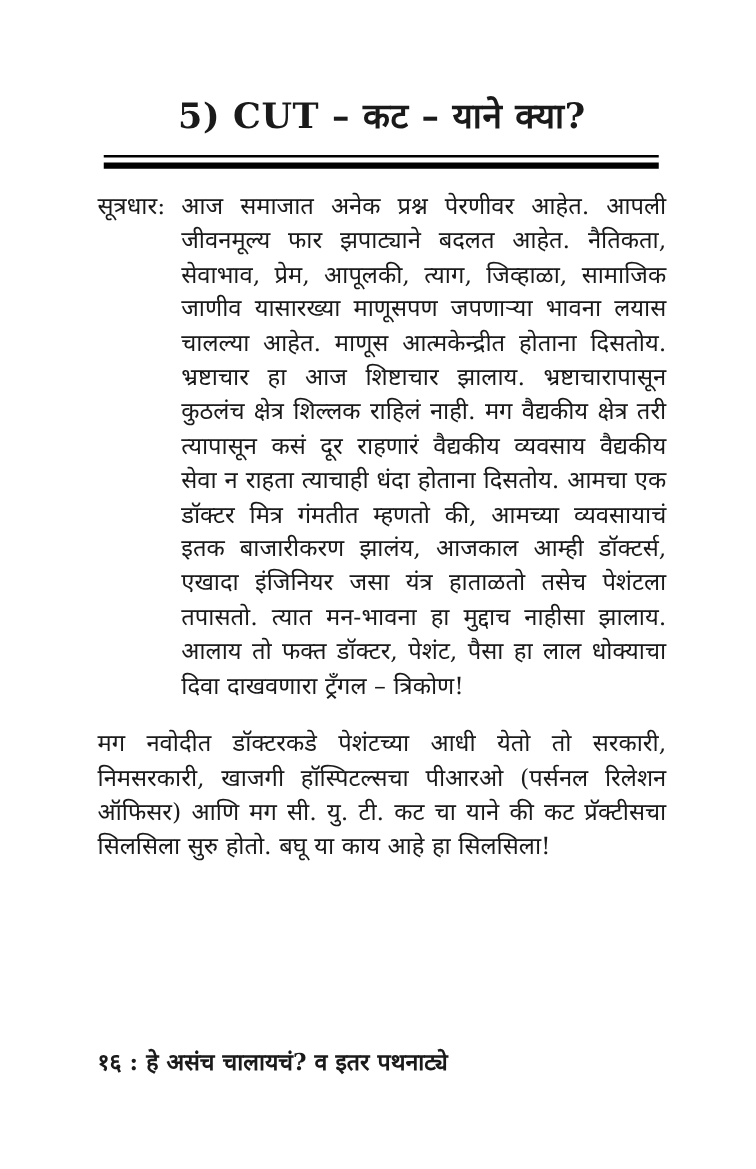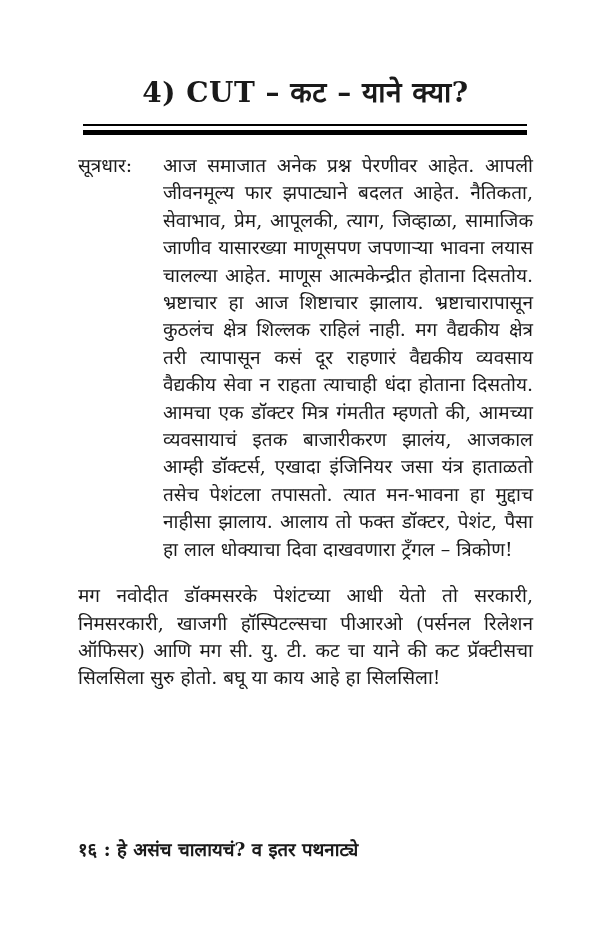--- a/index.html
+++ b/index.html
@@ -54,21 +54,20 @@
     justify-content: flex-end;
   }
   .speaker {
     width: 67px;
     flex-shrink: 0;
   }
   .dialogue-body {
     flex: 1;
     text-align: justify;
     text-justify: inter-word;
-    margin-left: 18px;
   }
   .para {
     margin-top: 19px;
     text-align: justify;
     text-justify: inter-word;
   }
   .footer {
     position: absolute;
     left: 78px;
     top: 836px;
@@ -78,31 +77,31 @@
     white-space: nowrap;
     text-align: center;
   }
 </style>
 </head>
 <body>
 
 <div class="page">
   <div class="content">
 
-    <div class="title">4) CUT – कट – याने क्या?</div>
+    <div class="title">5) CUT – कट – याने क्या?</div>
 
     <div class="rule-wrap">
       <div class="rule-thin"></div>
       <div class="rule-thick"></div>
     </div>
 
     <div class="dialogue bodytext">
       <div class="speaker">सूत्रधार:</div>
       <div class="dialogue-body">आज समाजात अनेक प्रश्न पेरणीवर आहेत. आपली जीवनमूल्य फार झपाट्याने बदलत आहेत. नैतिकता, सेवाभाव, प्रेम, आपूलकी, त्याग, जिव्हाळा, सामाजिक जाणीव यासारख्या माणूसपण जपणाऱ्या भावना लयास चालल्या आहेत. माणूस आत्मकेन्द्रीत होताना दिसतोय. भ्रष्टाचार हा आज शिष्टाचार झालाय. भ्रष्टाचारापासून कुठलंच क्षेत्र शिल्लक राहिलं नाही. मग वैद्यकीय क्षेत्र तरी त्यापासून कसं दूर राहणारं वैद्यकीय व्यवसाय वैद्यकीय सेवा न राहता त्याचाही धंदा होताना दिसतोय. आमचा एक डॉक्टर मित्र गंमतीत म्हणतो की, आमच्या व्यवसायाचं इतक बाजारीकरण झालंय, आजकाल आम्ही डॉक्टर्स, एखादा इंजिनियर जसा यंत्र हाताळतो तसेच पेशंटला तपासतो. त्यात मन-भावना हा मुद्दाच नाहीसा झालाय. आलाय तो फक्त डॉक्टर, पेशंट, पैसा हा लाल धोक्याचा दिवा दाखवणारा ट्रँगल – त्रिकोण!</div>
     </div>
 
 
-    <div class="para bodytext">मग नवोदीत डॉक्मसरके पेशंटच्या आधी येतो तो सरकारी, निमसरकारी, खाजगी हॉस्पिटल्सचा पीआरओ (पर्सनल रिलेशन ऑफिसर) आणि मग सी. यु. टी. कट चा याने की कट प्रॅक्टीसचा सिलसिला सुरु होतो. बघू या काय आहे हा सिलसिला!</div>
+    <div class="para bodytext">मग नवोदीत डॉक्टरकडे पेशंटच्या आधी येतो तो सरकारी, निमसरकारी, खाजगी हॉस्पिटल्सचा पीआरओ (पर्सनल रिलेशन ऑफिसर) आणि मग सी. यु. टी. कट चा याने की कट प्रॅक्टीसचा सिलसिला सुरु होतो. बघू या काय आहे हा सिलसिला!</div>
 
   </div>
 
   <div class="footer">१६ : हे असंच चालायचं? व इतर पथनाट्ये</div>
 </div>
 
 </body></html>

